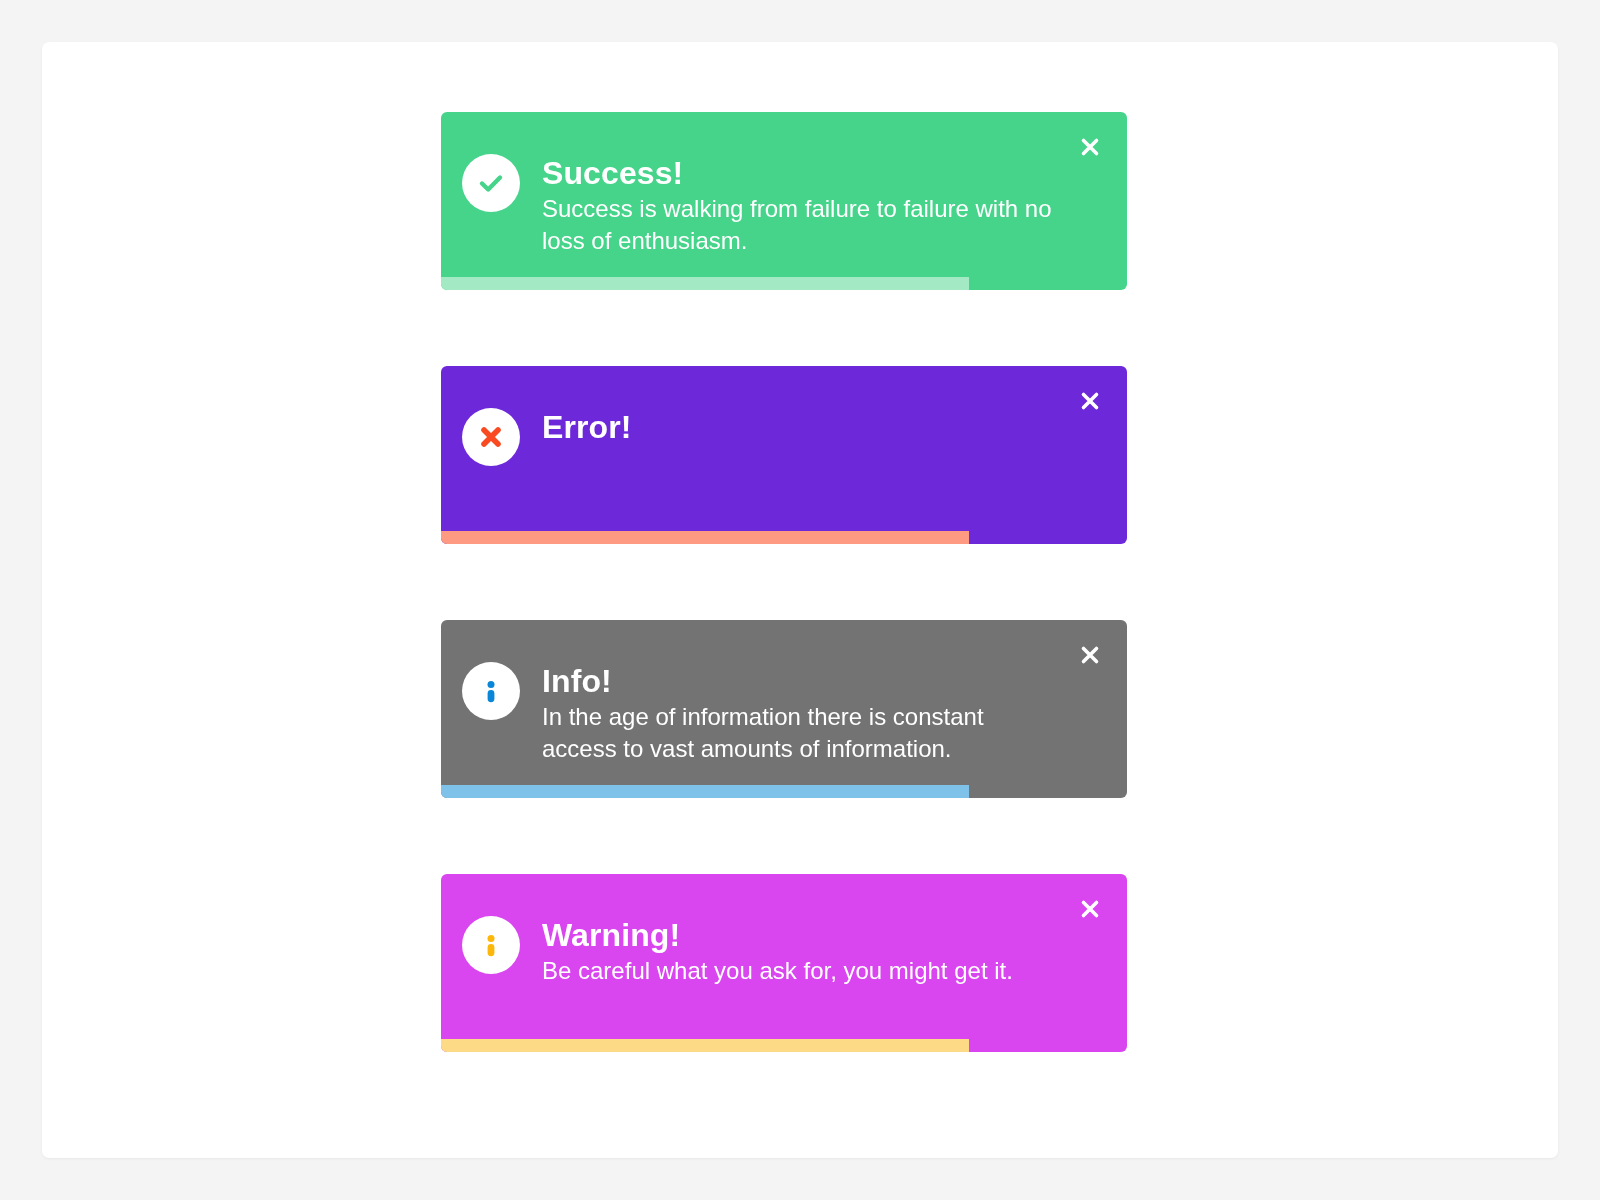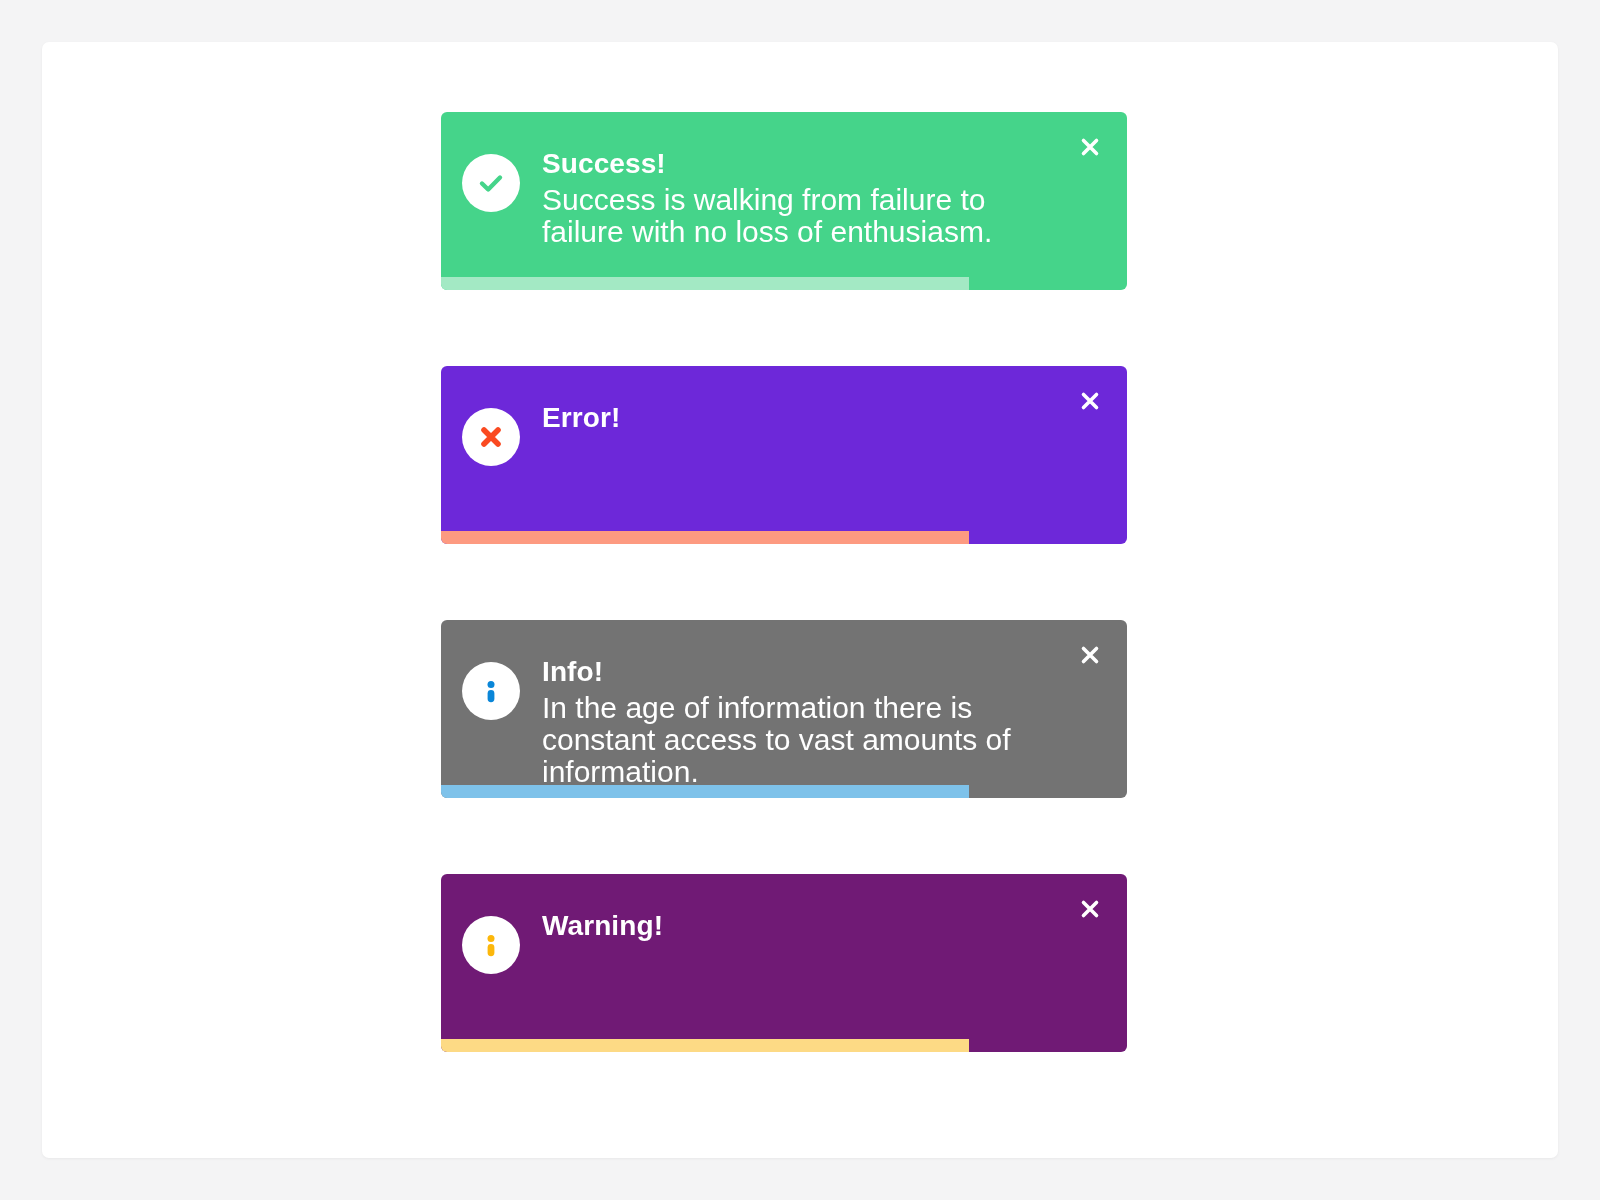--- a/index.html
+++ b/index.html
@@ -68,30 +68,30 @@
     margin-top: 11px;
   }
   .toast-icon svg { display: block; }
 
   .toast-text {
     margin-left: 22px;
     padding-right: 70px;
   }
 
   .toast-title {
-    font-size: 28px;
+    font-size: 32px;
     font-weight: bold;
     color: #ffffff;
     line-height: 34px;
     letter-spacing: 0.1px;
-    margin: 4px 0 3px 0;
+    margin: 13px 0 3px 0;
   }
 
   .toast-message {
-    font-size: 30px;
+    font-size: 24px;
     font-weight: normal;
     color: #ffffff;
     line-height: 32px;
     margin: 0;
   }
 
   .toast-close {
     position: absolute;
     top: 20px;
     right: 22px;
@@ -123,21 +123,21 @@
     width: 77%;
   }
 
   
   .toast.success              { background: #45d48a; }
   .toast.success .fill        { background: #a3e9c4; }
   .toast.error                { background: #6d28d9; }
   .toast.error .fill          { background: #fd9a81; }
   .toast.info                 { background: #737373; }
   .toast.info .fill           { background: #7ec2ea; }
-  .toast.warning              { background: #701a75; }
+  .toast.warning              { background: #d946ef; }
   .toast.warning .fill        { background: #fdda85; }
 </style>
 </head>
 <body>
 
 <div class="page-surface">
   <div class="toast-stack">
 
     <div class="toast success">
       <div class="toast-body">
@@ -208,20 +208,21 @@
     <div class="toast warning">
       <div class="toast-body">
         <div class="toast-icon">
           <svg width="30" height="30" viewBox="0 0 30 30" aria-hidden="true">
             <circle cx="15" cy="8.4" r="3.5" fill="#fcb70b"></circle>
             <rect x="11.6" y="14" width="6.8" height="12.2" rx="3.4" fill="#fcb70b"></rect>
           </svg>
         </div>
         <div class="toast-text">
           <div class="toast-title">Warning!</div>
+          <div class="toast-message">Be careful what you ask for, you might get it.</div>
         </div>
       </div>
       <button class="toast-close" aria-label="Close">
         <svg width="22" height="22" viewBox="0 0 22 22" aria-hidden="true">
           <path d="M4.5 4.5 L17.5 17.5 M17.5 4.5 L4.5 17.5" fill="none" stroke="#ffffff" stroke-width="3.6" stroke-linecap="round"></path>
         </svg>
       </button>
       <div class="toast-progress-track">
         <div class="toast-progress-fill fill" style="width: 77%;"></div>
       </div>

